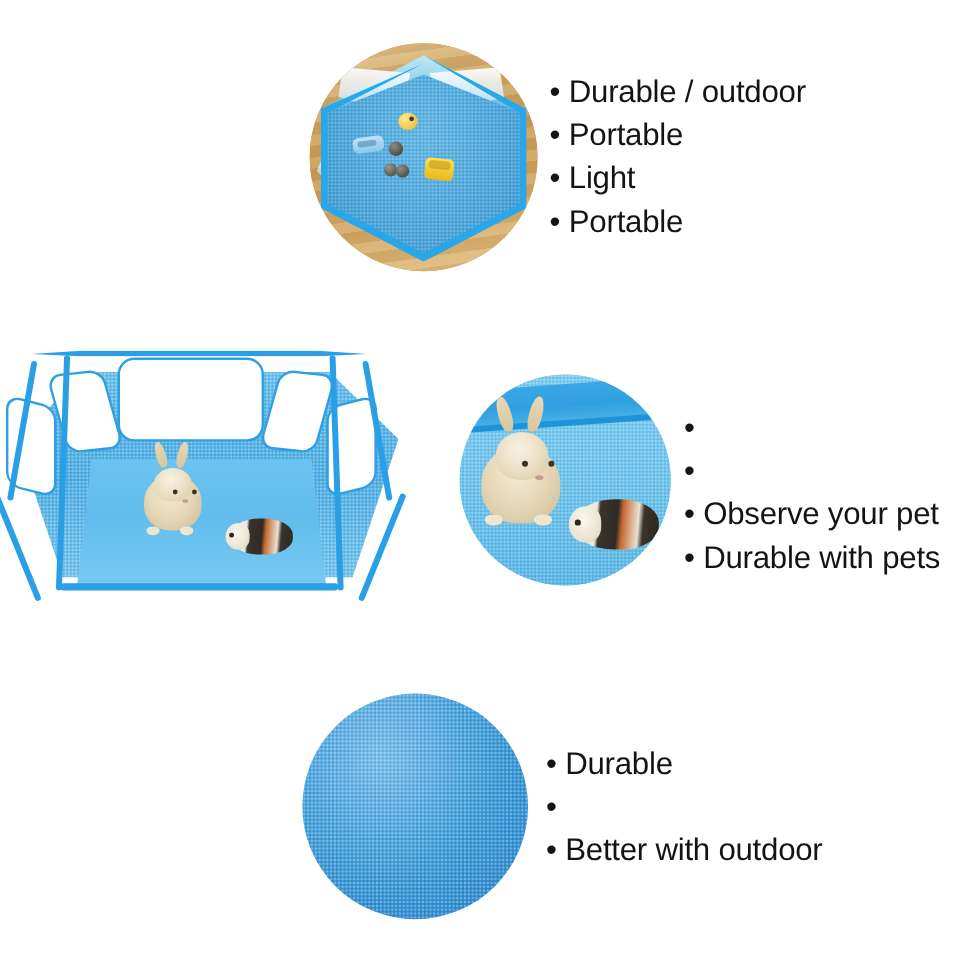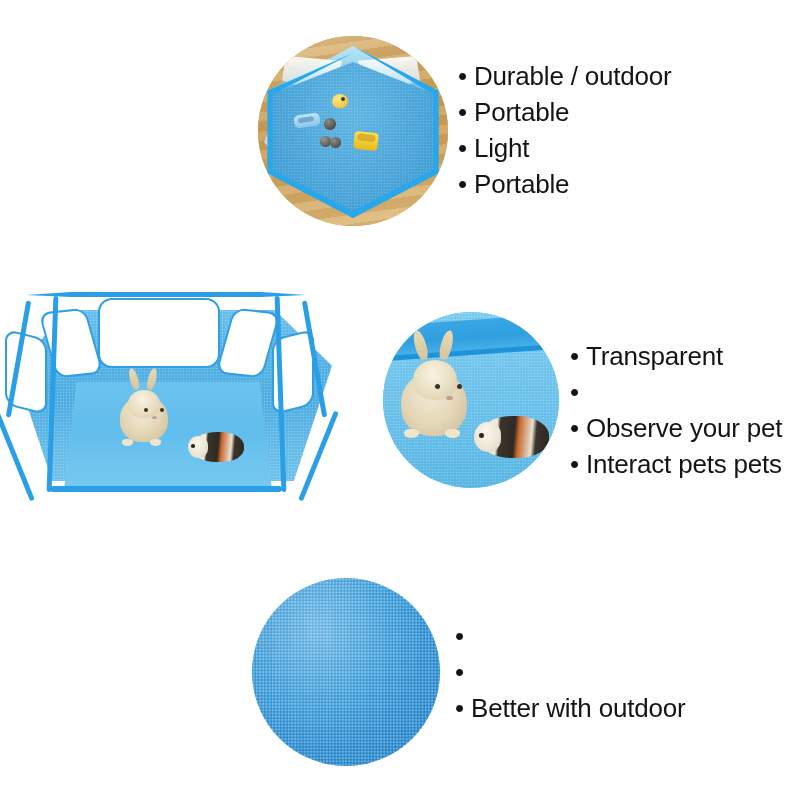--- a/index.html
+++ b/index.html
@@ -441,43 +441,43 @@
       <div class="gp-body"></div>
       <div class="gp-head">
         <div class="gp-eye"></div>
       </div>
     </div>
   </div>
 
   <ul class="feature-list" id="list-middle">
     <li class="feature-item">
       <span class="feature-bullet">•</span>
-      <span class="feature-text">Transparent</span>
     </li>
     <li class="feature-item">
       <span class="feature-bullet">•</span>
     </li>
     <li class="feature-item">
       <span class="feature-bullet">•</span>
       <span class="feature-text">Observe your pet</span>
     </li>
     <li class="feature-item">
       <span class="feature-bullet">•</span>
-      <span class="feature-text">Interact pets pets</span>
+      <span class="feature-text">Durable with pets</span>
     </li>
   </ul>
 
   <div class="photo-circle" id="circle-fabric">
     <div class="fabric-weave"></div>
     <div class="fabric-sheen"></div>
   </div>
 
   <ul class="feature-list" id="list-bottom">
     <li class="feature-item">
       <span class="feature-bullet">•</span>
+      <span class="feature-text">Durable</span>
     </li>
     <li class="feature-item">
       <span class="feature-bullet">•</span>
     </li>
     <li class="feature-item">
       <span class="feature-bullet">•</span>
       <span class="feature-text">Better with outdoor</span>
     </li>
   </ul>
 

